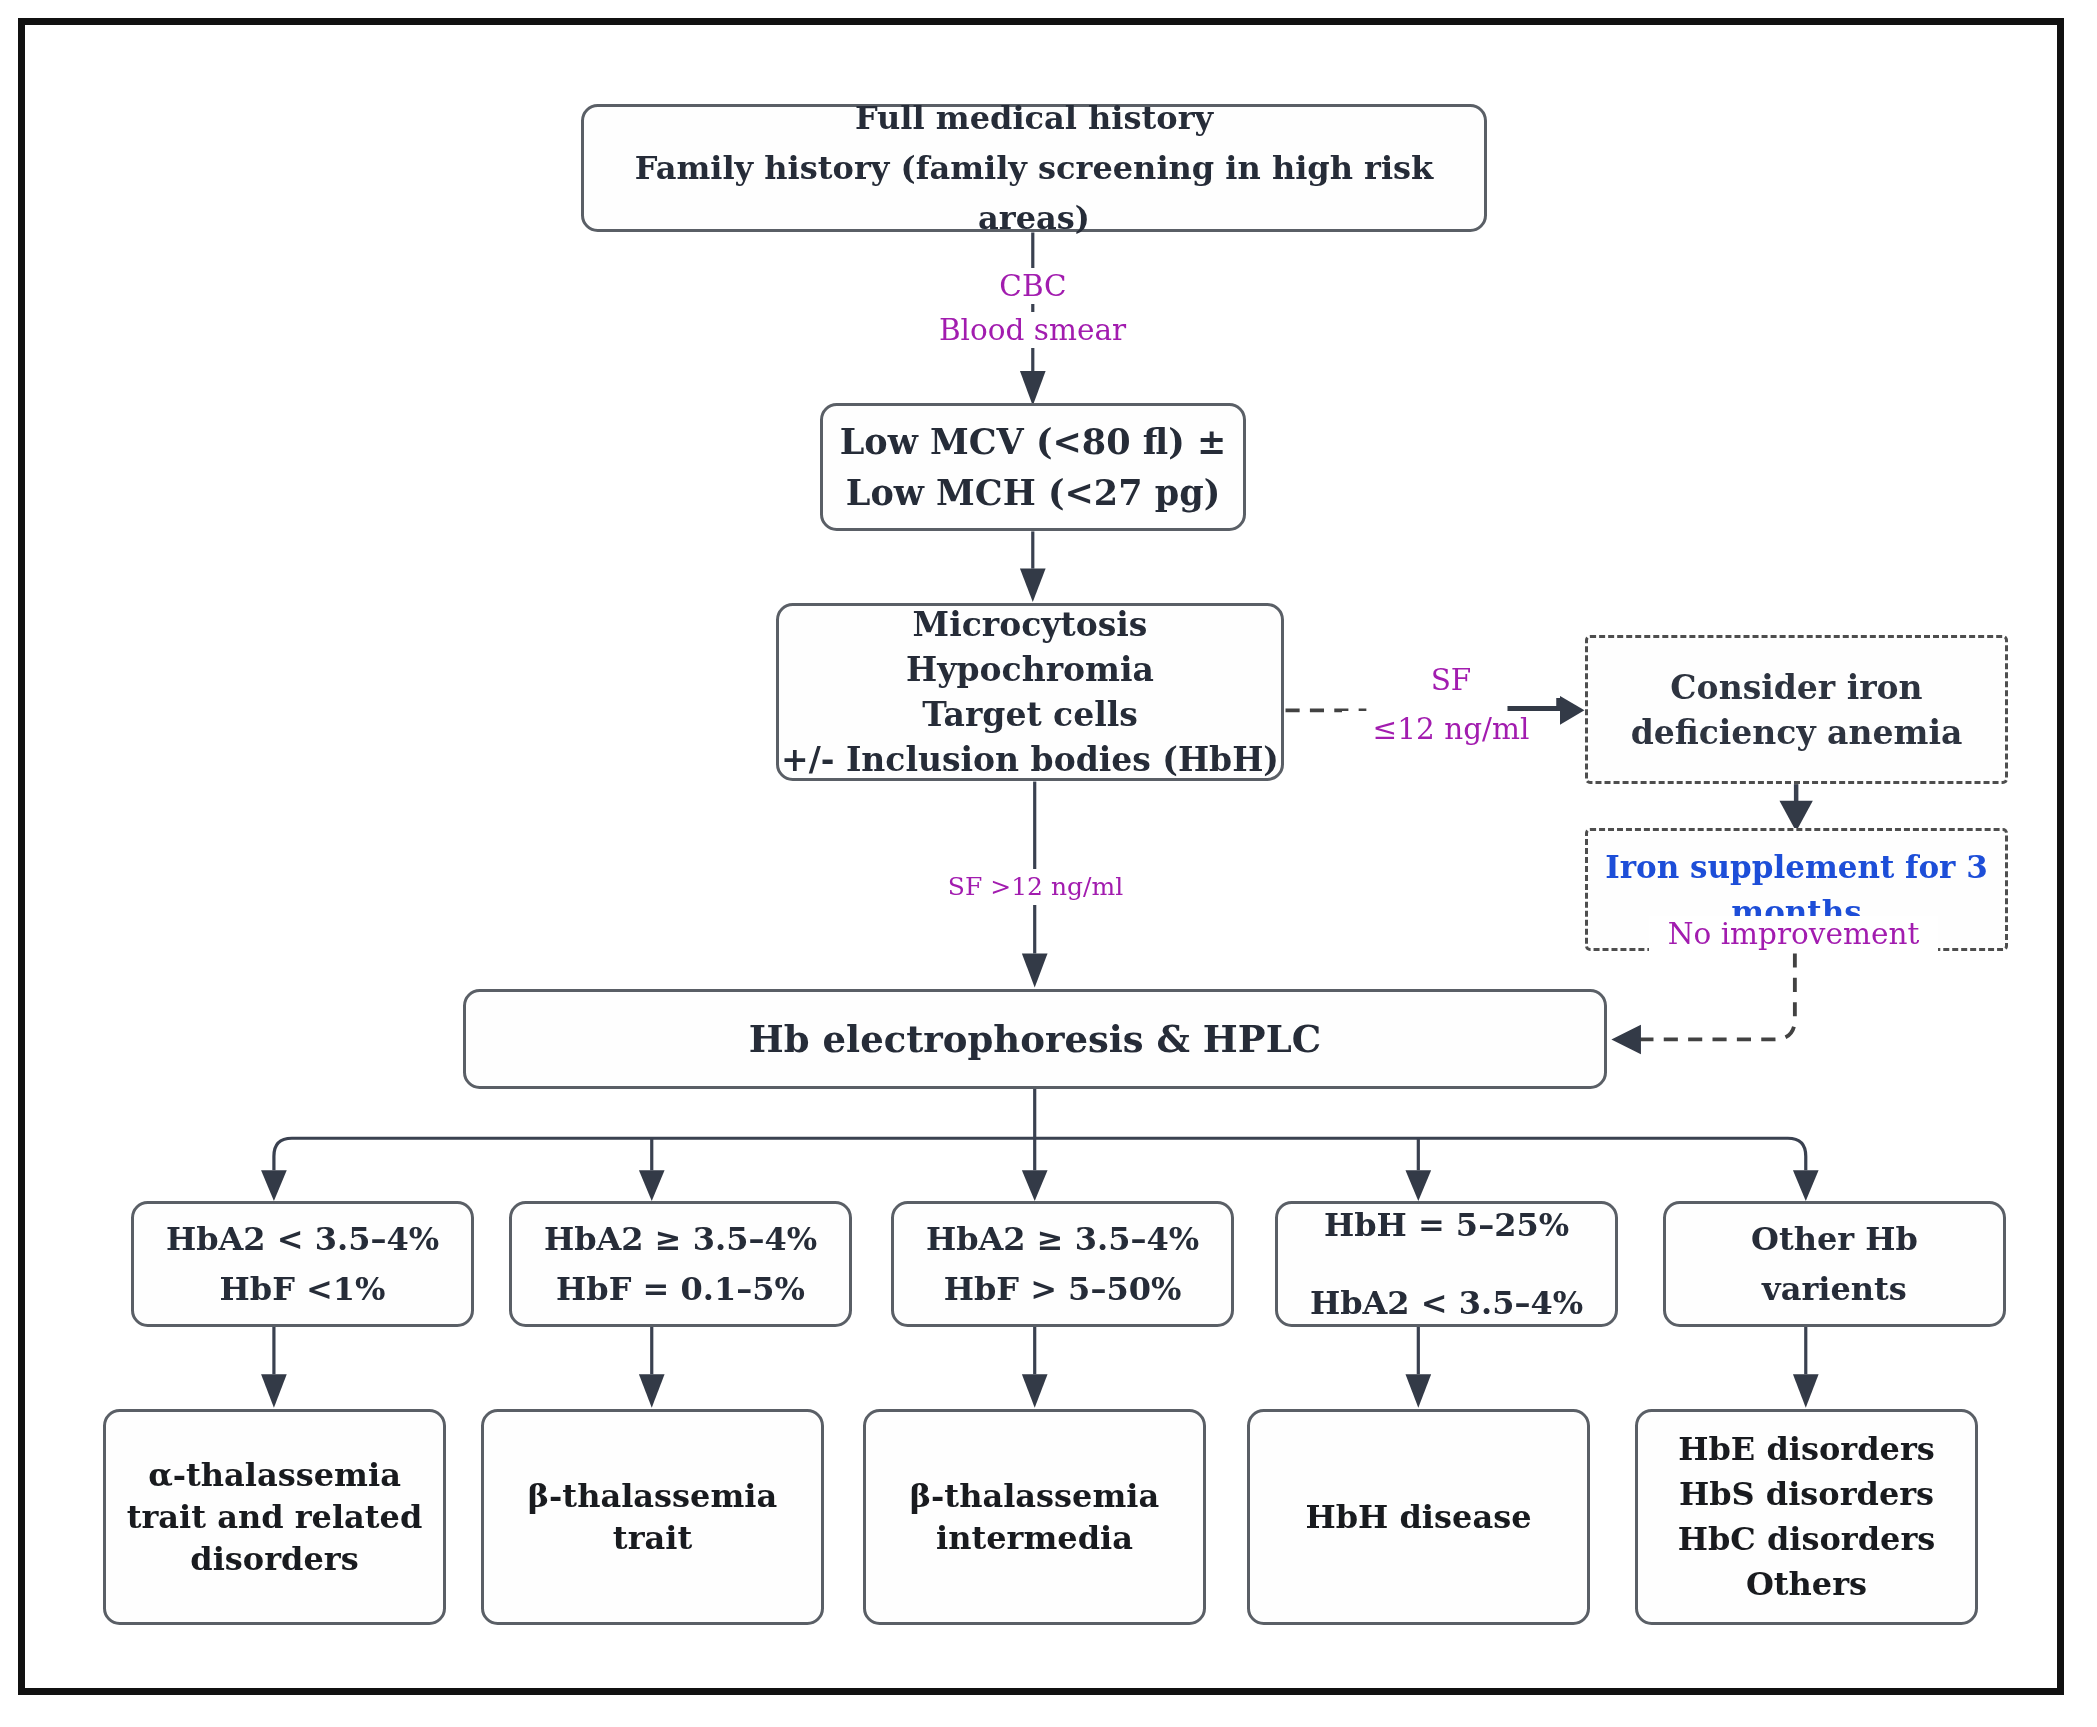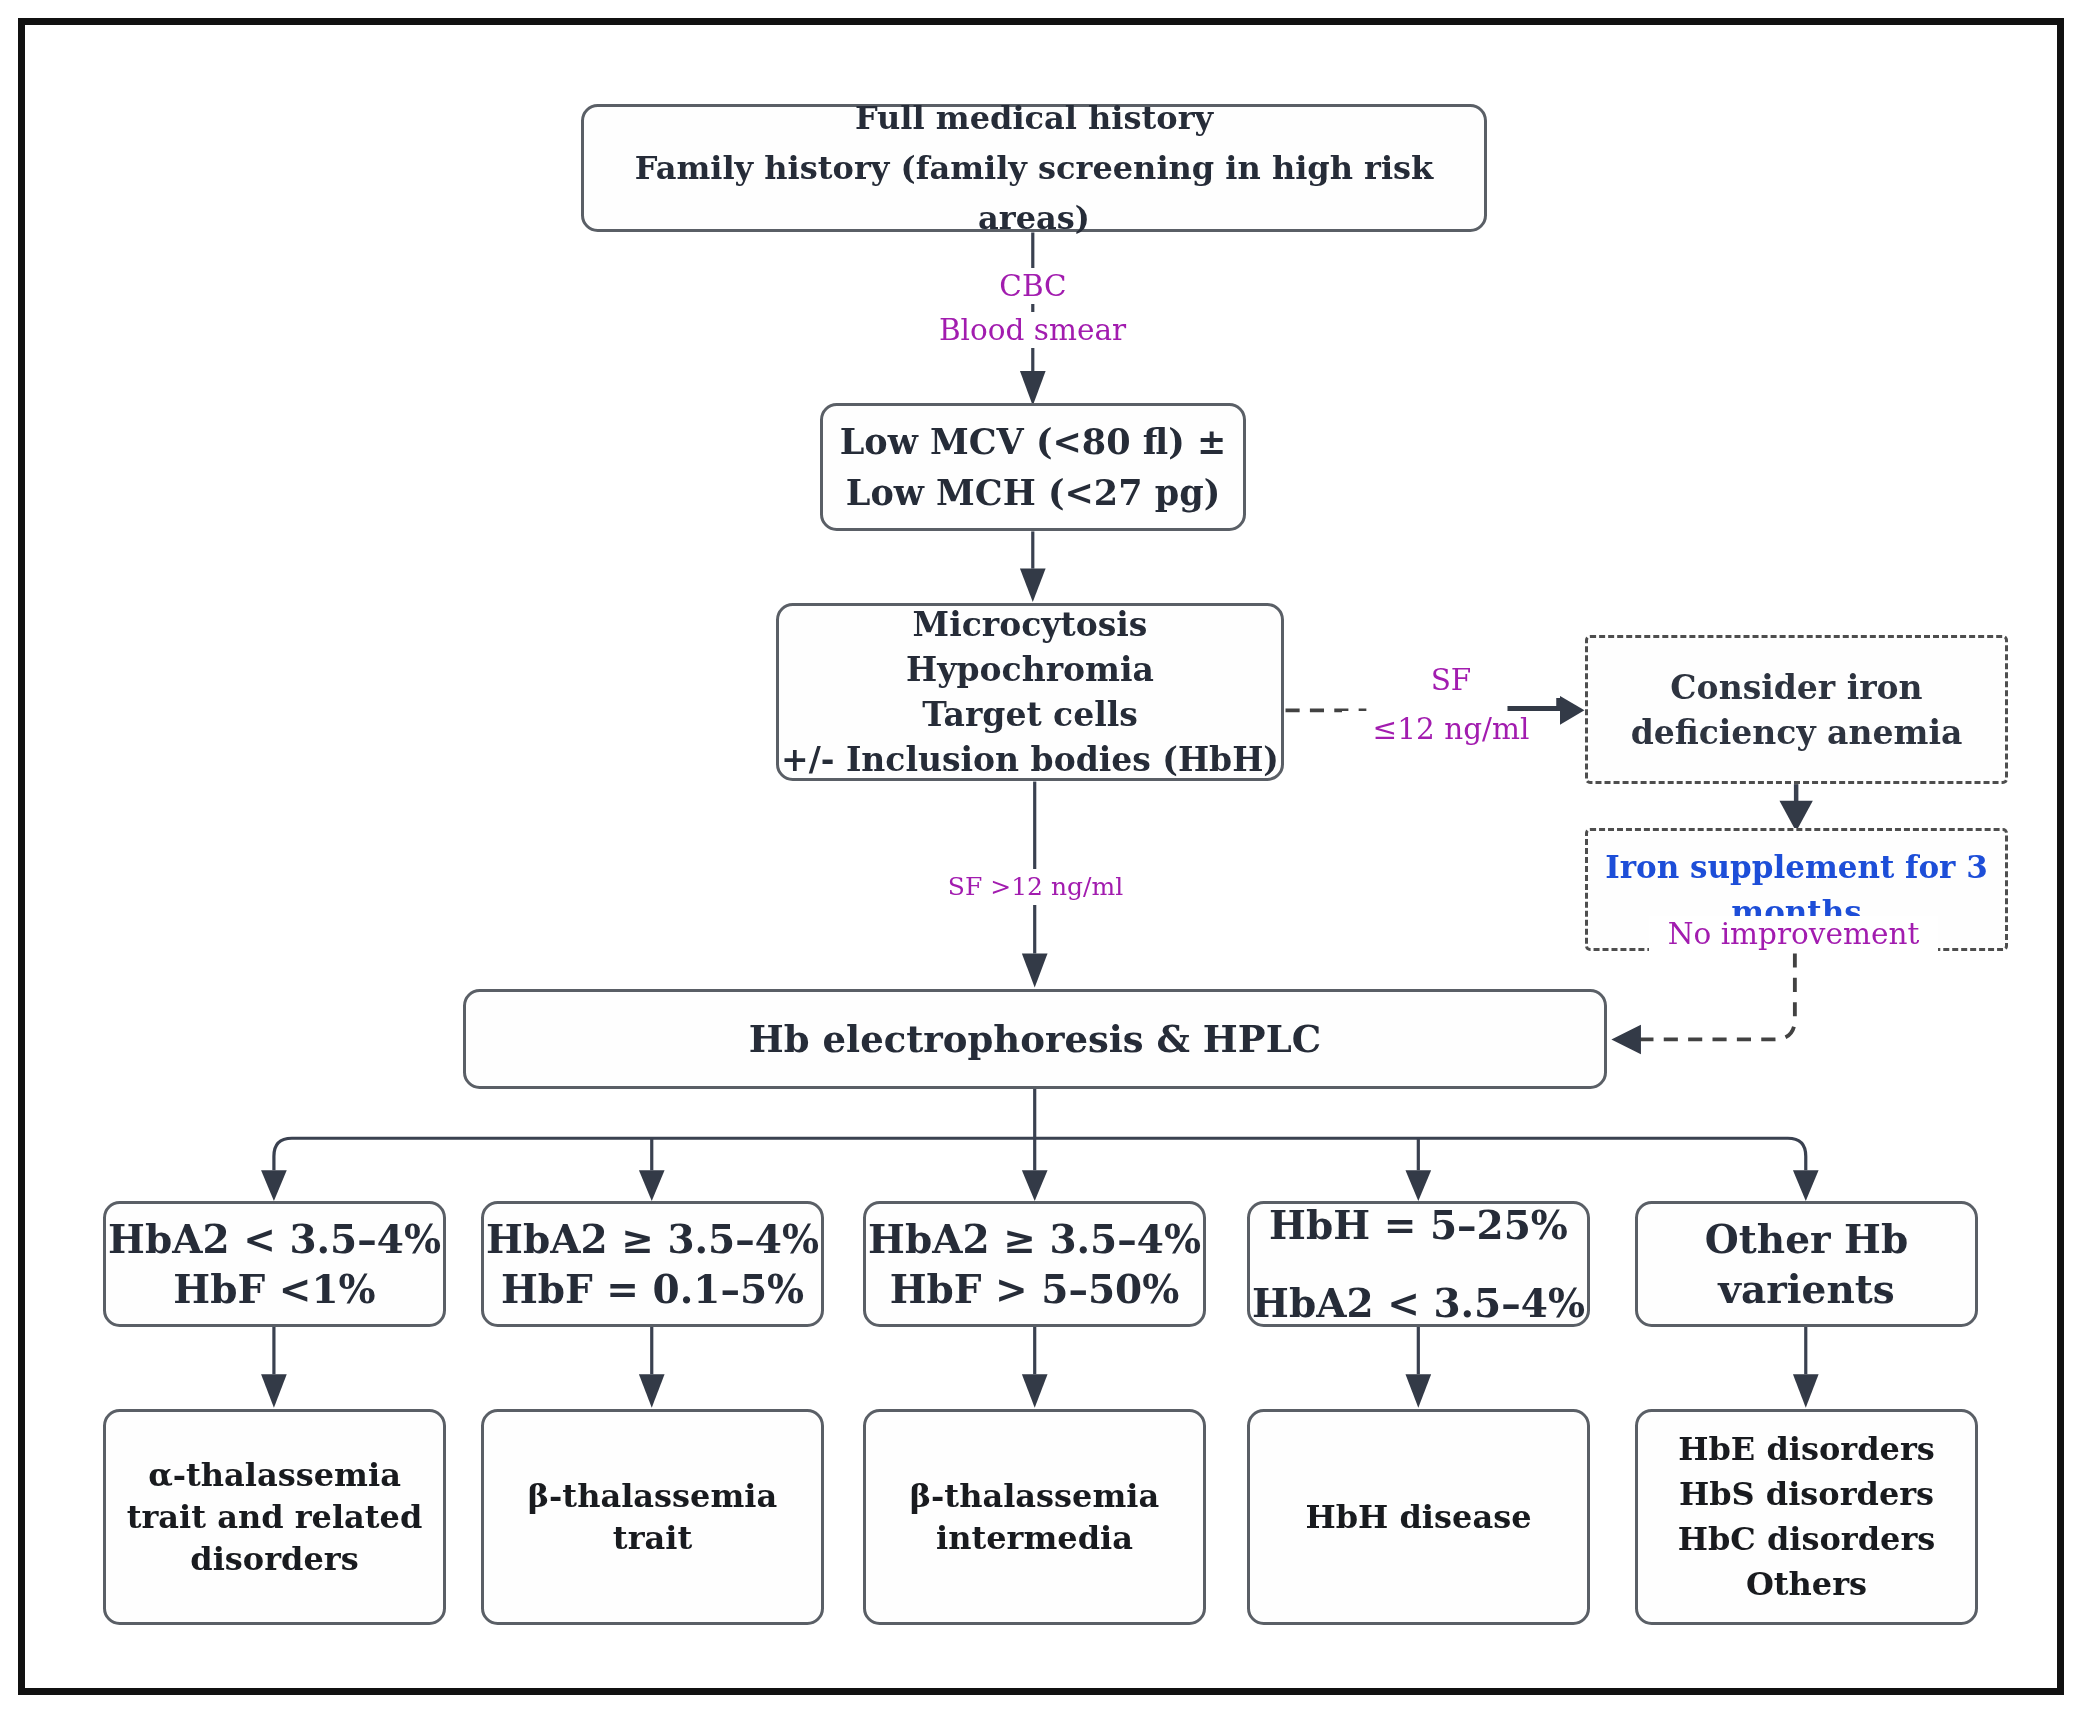--- a/index.html
+++ b/index.html
@@ -30,21 +30,21 @@
   .dashedbox{
     border:3.2px dashed #4e4e4e;
     border-radius:5.1px;
   }
   .n-full{left:581px;top:104px;width:906px;height:128px;font-size:32px;line-height:50px;text-align:center;}
   .n-mcv{left:820px;top:403px;width:426px;height:128px;font-size:35px;line-height:51px;}
   .n-micro{left:776px;top:603px;width:508px;height:178px;font-size:33px;line-height:45px;}
   .n-iron1{left:1585px;top:635px;width:423px;height:149px;font-size:33px;line-height:45px;color:#2e3440;}
   .n-iron2{left:1585px;top:828px;width:423px;height:123px;font-size:31px;line-height:45px;color:#1d4ed8;text-align:right;}
   .n-hplc{left:463px;top:989px;width:1144px;height:100px;font-size:37px;line-height:38px;}
-  .cond{top:1201px;width:343px;height:126px;font-size:39px;line-height:50px;}
+  .cond{top:1201px;width:343px;height:126px;font-size:32px;line-height:50px;margin-left:28px;}
   .res{top:1409px;width:343px;height:216px;font-size:32px;line-height:42px;color:#191b1f;}
   .res4l{line-height:45px;}
   .cx1{left:103px;} .cx2{left:481px;} .cx3{left:863px;} .cx4{left:1247px;gap:28px;} .cx5{left:1635px;}
   .elabel{
     position:absolute;text-align:center;
     background:#ffffff;
     color:#a21caf;font-size:29.5px;font-weight:normal;
     line-height:36px;
   }
   .l-cbc{left:937px;top:268px;width:192px;}

